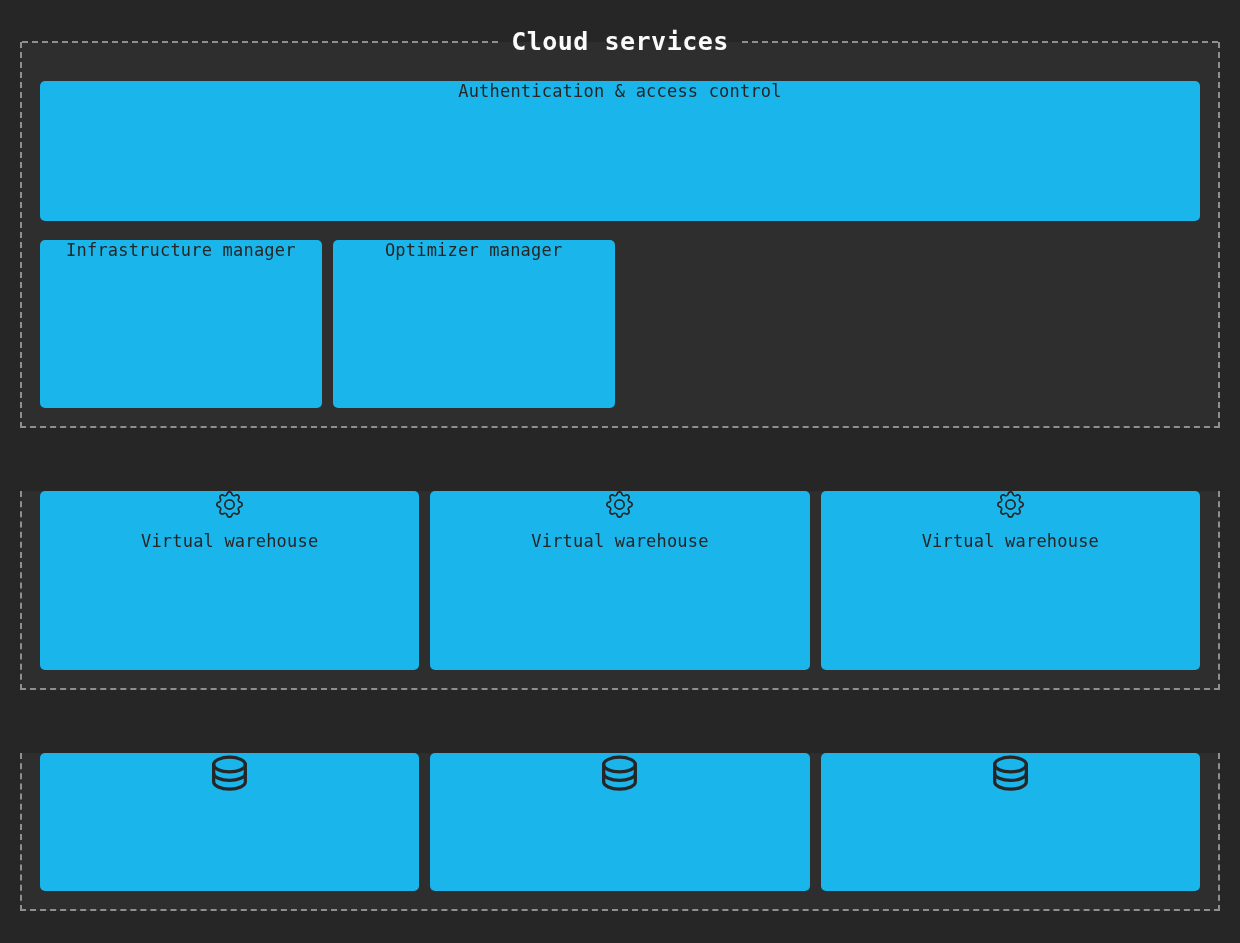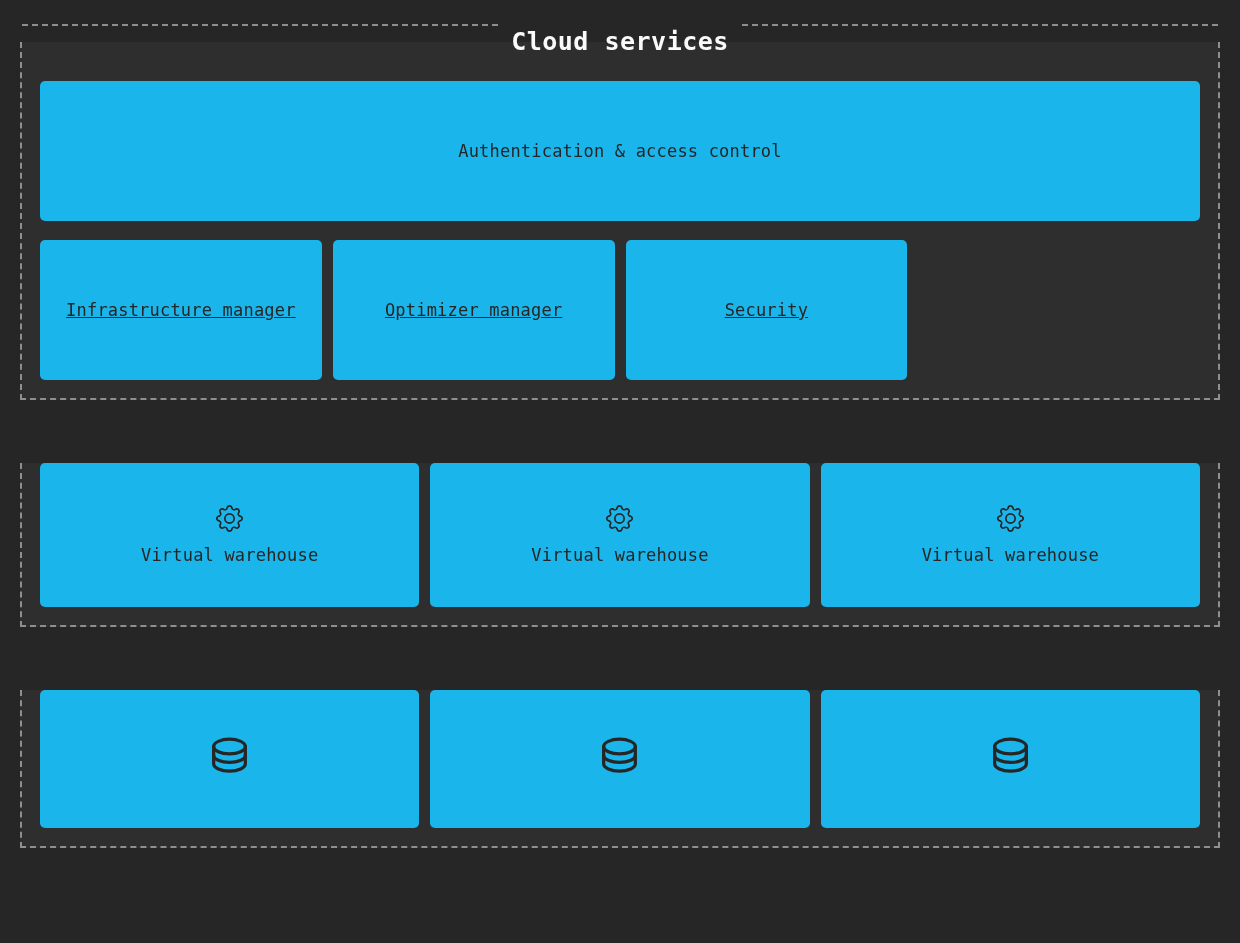--- a/index.html
+++ b/index.html
@@ -22,20 +22,21 @@
   }
   .section {
     border: 2px dashed var(--dashed-border);
     border-top: none;
     background: var(--section-bg);
     padding: 0 18px 18px;
   }
   .section + .section { margin-top: 63px; }
   .section-head {
     display: flex;
+    align-items: center;
     height: 36px;
     position: relative;
     top: -18px;
     margin: 0 -18px;
   }
   .head-line {
     flex: 1;
     border-top: 2px dashed var(--dashed-border);
   }
   .section-title {
@@ -47,43 +48,43 @@
     letter-spacing: 0.5px;
     white-space: nowrap;
   }
   .box {
     background: var(--box-bg);
     border-radius: 5px;
     color: var(--box-text);
     display: flex;
     flex-direction: column;
     align-items: center;
-    justify-content: center;
+    justify-content: flex-start;
     font-size: 17px;
     font-weight: 500;
     letter-spacing: 0.2px;
   }
   .banner {
     margin-top: 3px;
     height: 140px;
   }
   .grid-4 {
     margin-top: 19px;
     display: grid;
     grid-template-columns: repeat(4, 1fr);
     gap: 11px;
   }
-  .grid-4 .box { height: 140px; text-decoration: underline; }
+  .grid-4 .box { height: 168px; }
   .grid-3 {
     margin-top: 3px;
     display: grid;
     grid-template-columns: repeat(3, 1fr);
     gap: 11px;
   }
-  .qp .box { height: 144px; }
+  .qp .box { height: 179px; }
   .ds .box { height: 138px; }
   .icon {
     display: block;
     color: var(--box-text);
   }
   .gear { width: 27px; height: 27px; margin-bottom: 13px; }
   .db { width: 47px; height: 48px; }
 </style>
 </head>
 <body>
@@ -98,23 +99,20 @@
   <div class="box banner">
     <span>Authentication &amp; access control</span>
   </div>
 
   <div class="grid-4">
     <div class="box">
       <span>Infrastructure manager</span>
     </div>
     <div class="box">
       <span>Optimizer manager</span>
-    </div>
-    <div class="box">
-      <span>Security</span>
     </div>
   </div>
 </div>
 
 <div class="section qp">
 
   <div class="grid-3">
     <div class="box">
       <svg class="icon gear" viewBox="0 0 16 16" fill="currentColor" xmlns="http://www.w3.org/2000/svg">
         <path d="M8 4.754a3.246 3.246 0 1 0 0 6.492 3.246 3.246 0 0 0 0-6.492zM5.754 8a2.246 2.246 0 1 1 4.492 0 2.246 2.246 0 0 1-4.492 0z"></path>

